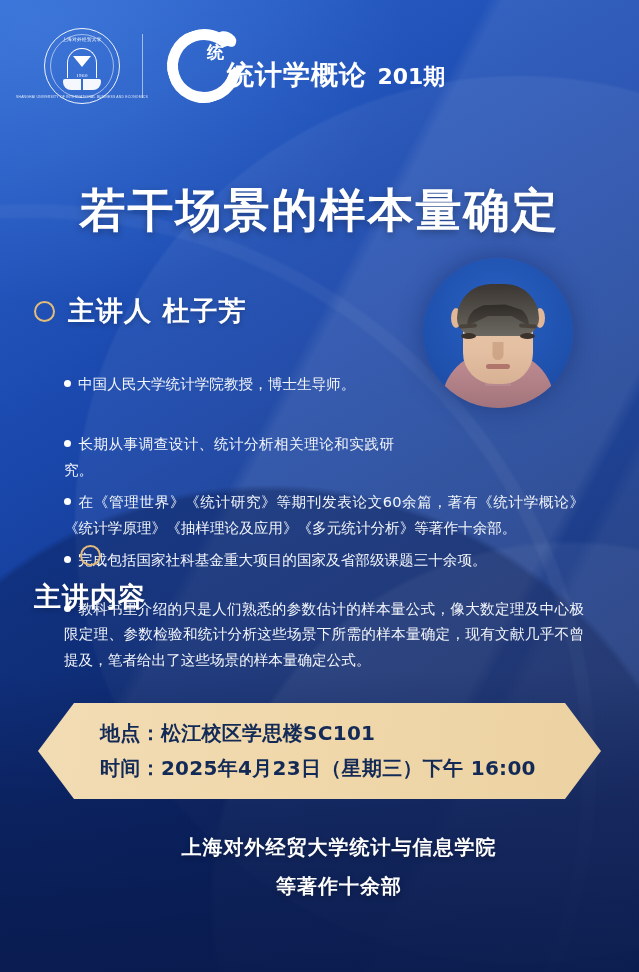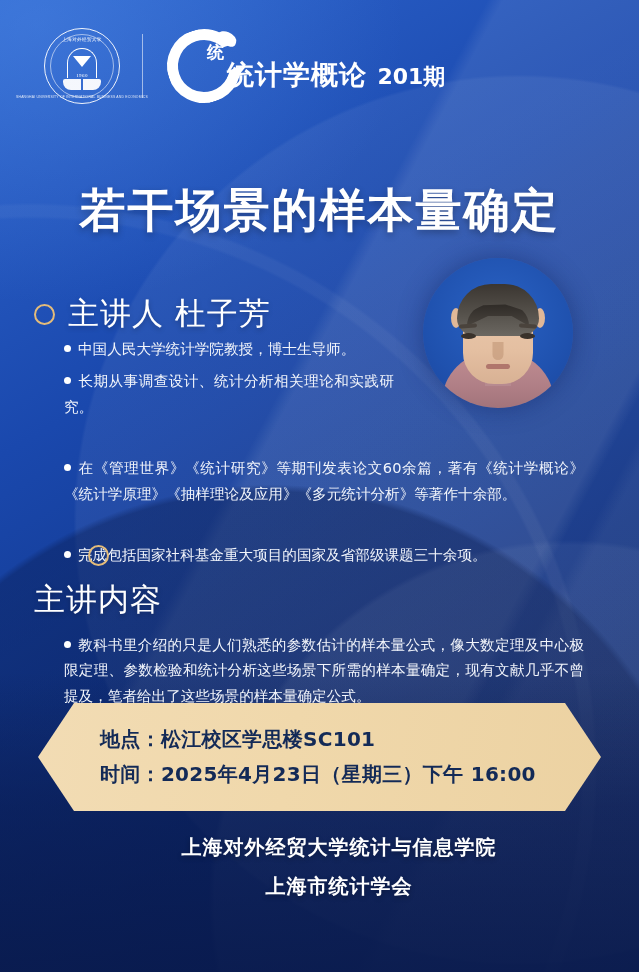--- a/index.html
+++ b/index.html
@@ -176,44 +176,44 @@
   .p-mouth{position:absolute; left:50%; top:106px; transform:translateX(-50%); width:24px; height:5px; background:#b0766c; border-radius:4px;}
 
   
   .section-head{
     position:absolute; display:flex; align-items:center; gap:13px;
   }
   .ring{
     width:21px; height:21px; border-radius:50%; border:2.6px solid #e4bc7a; flex:none;
   }
   .section-title{
-    font-size:31px; font-weight:normal; color:#fff; letter-spacing:1px;
+    font-size:27px; font-weight:bold; color:#fff; letter-spacing:1px;
     font-family:"DejaVu Sans",sans-serif;
     text-shadow:0 2px 5px rgba(0,0,0,.25);
   }
   .head-speaker{left:34px; top:293px;}
   .head-content{left:34px; top:545px;flex-direction:column;}
 
   .bullets{position:absolute; left:64px; width:520px;}
   .b-speaker{top:336px;}
   .b-content{top:596px;}
   .bullet{
     color:#f2f5fb; font-size:14.6px; line-height:1.74; margin-bottom:7px;
     font-family:"DejaVu Sans",sans-serif; text-align:justify;
   }
   .bullet .dot{
     display:inline-block; width:7px; height:7px; border-radius:50%;
     background:#fff; margin-right:7px; vertical-align:2px;
   }
-  .b-narrow{width:330px;}
-  .b-wide{width:520px;margin-top:36px;}
+  .b-narrow{width:330px;margin-top:35px;}
+  .b-wide{width:520px;}
 
   
   .banner{
-    position:absolute; left:38px; top:703px; width:563px; height:108px;
+    position:absolute; left:38px; top:703px; width:563px; height:96px;
     background:linear-gradient(100deg,#f2dcb4 0%,#f0d8ab 45%,#ecd2a2 100%);
     clip-path:polygon(0 50%, 36px 0, calc(100% - 36px) 0, 100% 50%, calc(100% - 36px) 100%, 36px 100%);
     display:flex; flex-direction:column; justify-content:center;
     padding-left:62px;
   }
   .banner-line{
     color:#132a57; font-size:20px; font-weight:bold; line-height:1.75;
     font-family:"DejaVu Sans",sans-serif; letter-spacing:.3px;
   }
 
@@ -305,16 +305,16 @@
     <div class="bullet b-wide"><span class="dot"></span><span>教科书里介绍的只是人们熟悉的参数估计的样本量公式，像大数定理及中心极限定理、参数检验和统计分析这些场景下所需的样本量确定，现有文献几乎不曾提及，笔者给出了这些场景的样本量确定公式。</span></div>
   </div>
 
   <div class="banner">
     <div class="banner-line">地点：松江校区学思楼SC101</div>
     <div class="banner-line">时间：2025年4月23日（星期三）下午 16:00</div>
   </div>
 
   <div class="footer">
     <div class="footer-line">上海对外经贸大学统计与信息学院</div>
-    <div class="footer-line">上海市统计学会</div>
+    <div class="footer-line">等著作十余部</div>
   </div>
 
 </div>
 
 </body></html>

